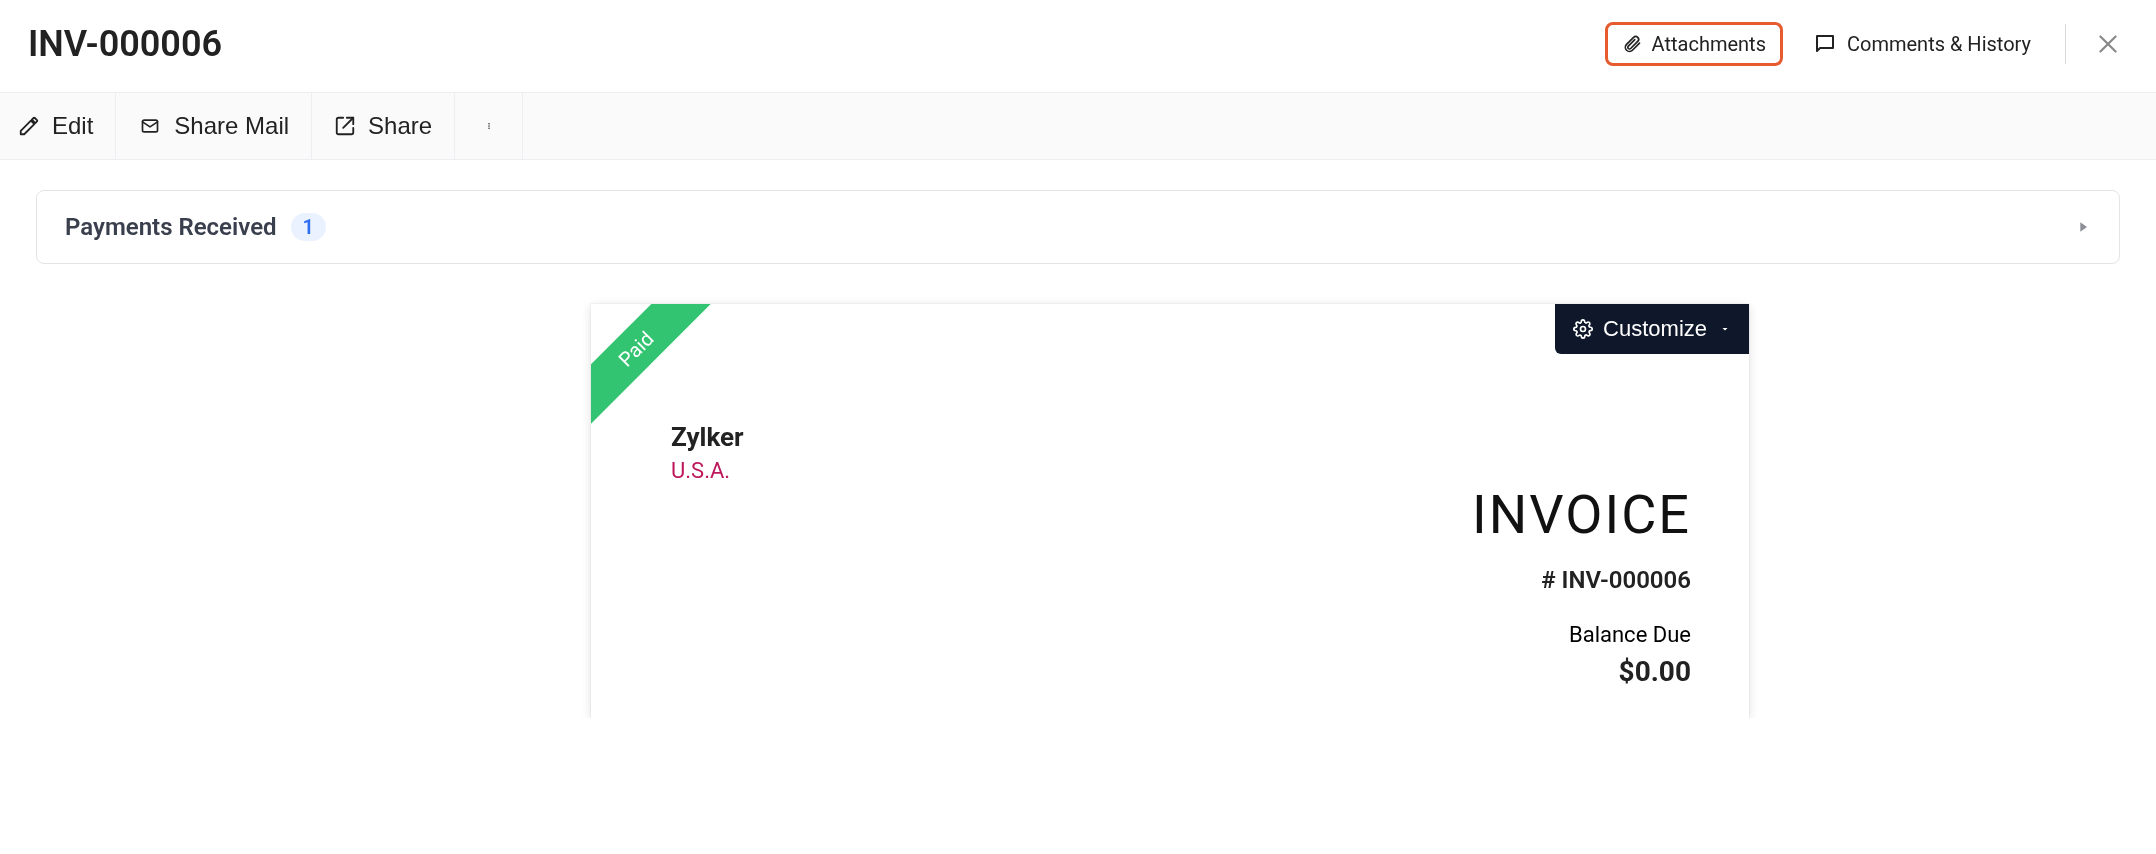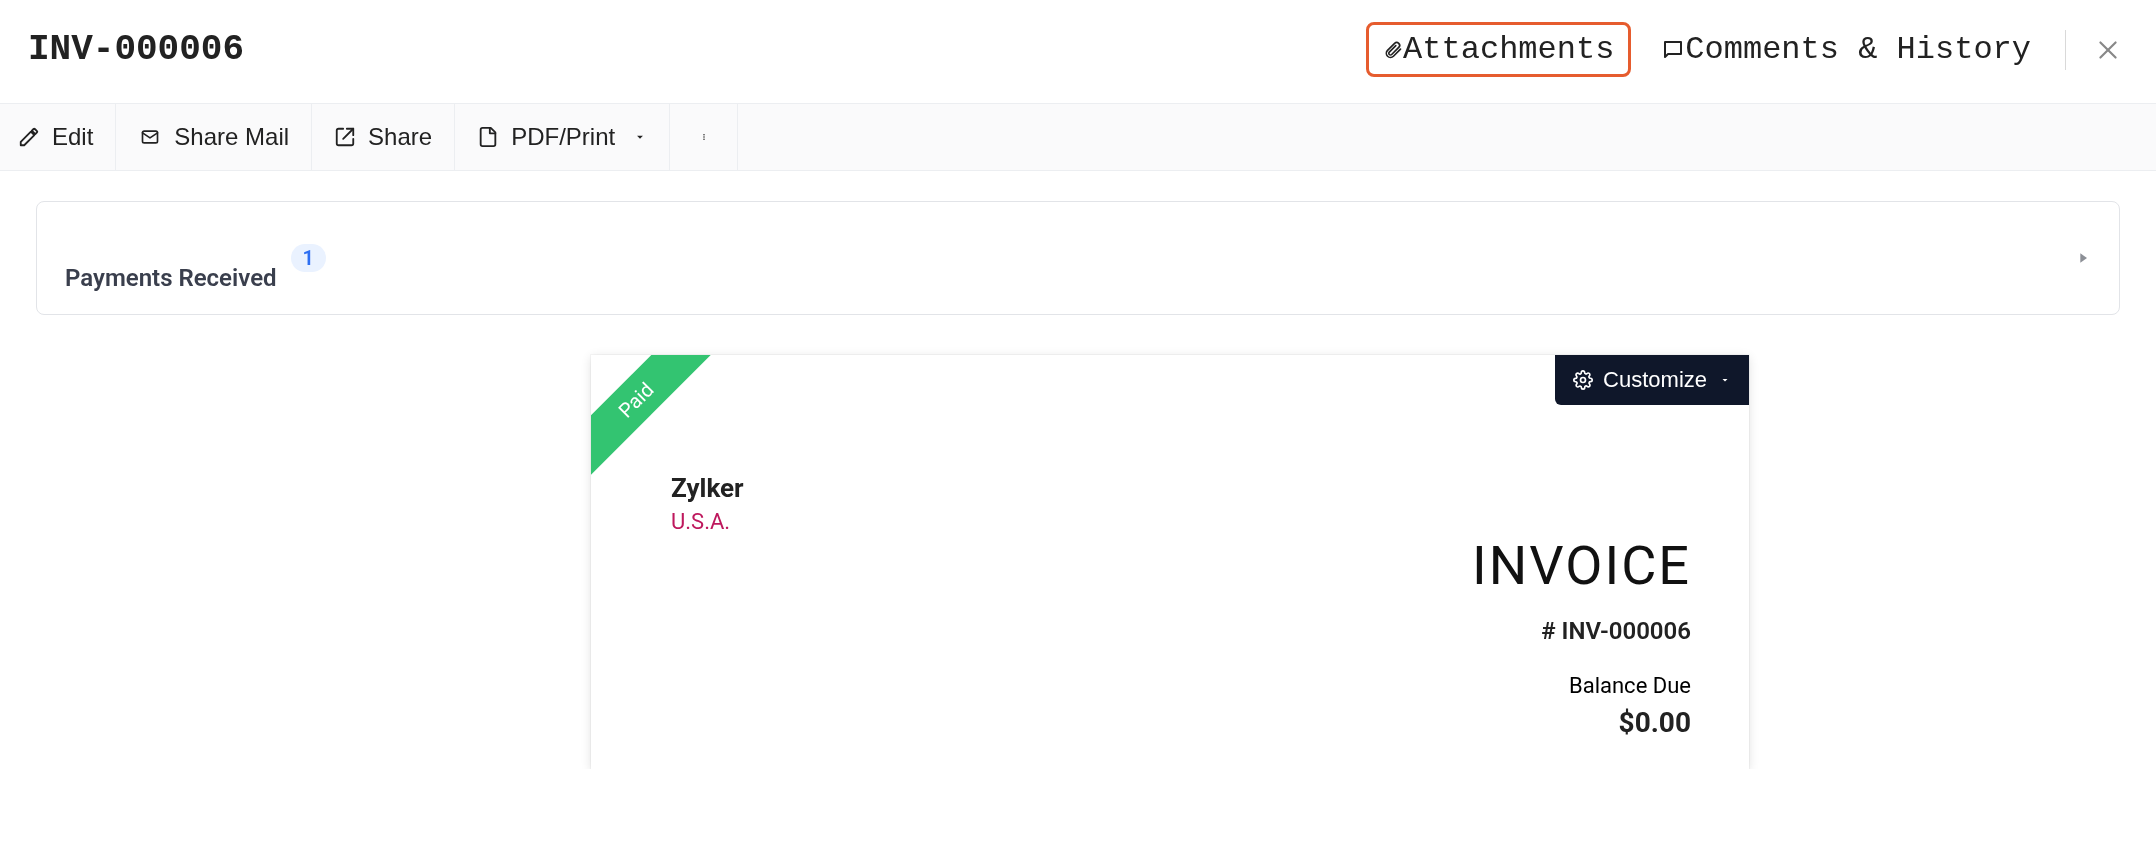--- a/index.html
+++ b/index.html
@@ -9,33 +9,33 @@
     color: #111;
     width: 2156px;
   }
 
   
   .header {
     display: flex;
     align-items: center;
     justify-content: space-between;
     padding: 22px 28px 26px 28px;
-    font-family: Liberation Mono, monospace;
   }
   .header-left { display: flex; align-items: center; }
   .page-title {
     font-size: 36px;
     font-weight: 600;
     color: #222;
   }
   .header-right { display: flex; align-items: center; gap: 18px; }
   .hdr-btn {
     display: flex;
     align-items: center;
-    font-size: 32px;
+    gap: 10px;
+    font-size: 20px;
     color: #222;
     cursor: pointer;
     padding: 8px 12px;
     border-radius: 6px;
     background: transparent;
     border: none;
   }
   .attachments-box {
     border: 3px solid #e65c2e;
     border-radius: 8px;
@@ -109,21 +109,20 @@
   }
   .payments-left {
     display: flex;
     align-items: center;
     gap: 14px;
   }
   .payments-title {
     font-size: 24px;
     font-weight: 600;
     color: #3a3f4d;
-    margin-top: 40px;
   }
   .count-badge {
     background: #eaf2ff;
     color: #2e6ff2;
     font-size: 20px;
     font-weight: 600;
     border-radius: 16px;
     padding: 2px 12px;
     line-height: 24px;
   }
@@ -286,34 +285,20 @@
   </button>
   <button class="tb-btn">
     <span class="icn">
       <svg width="22" height="22" viewBox="0 0 24 24" fill="none" stroke="#222" stroke-width="2" stroke-linecap="round" stroke-linejoin="round">
         <path d="M14 3h7v7"></path>
         <path d="M10 14L21 3"></path>
         <path d="M21 14v5a2 2 0 01-2 2H5a2 2 0 01-2-2V5a2 2 0 012-2h5"></path>
       </svg>
     </span>
     <span>Share</span>
-  </button>
-  <button class="tb-btn">
-    <span class="icn">
-      <svg width="22" height="22" viewBox="0 0 24 24" fill="none" stroke="#222" stroke-width="2" stroke-linecap="round" stroke-linejoin="round">
-        <path d="M6 2h9l5 5v13a2 2 0 01-2 2H6a2 2 0 01-2-2V4a2 2 0 012-2z"></path>
-        <path d="M14 2v6h6"></path>
-      </svg>
-    </span>
-    <span>PDF/Print</span>
-    <span class="icn tb-caret">
-      <svg width="14" height="14" viewBox="0 0 24 24" fill="#222">
-        <path d="M7 10l5 5 5-5z"></path>
-      </svg>
-    </span>
   </button>
   <div class="tb-more">
     <span class="icn">
       <svg width="8" height="26" viewBox="0 0 24 24" fill="#222">
         <circle cx="12" cy="5" r="2.2"></circle>
         <circle cx="12" cy="12" r="2.2"></circle>
         <circle cx="12" cy="19" r="2.2"></circle>
       </svg>
     </span>
   </div>

